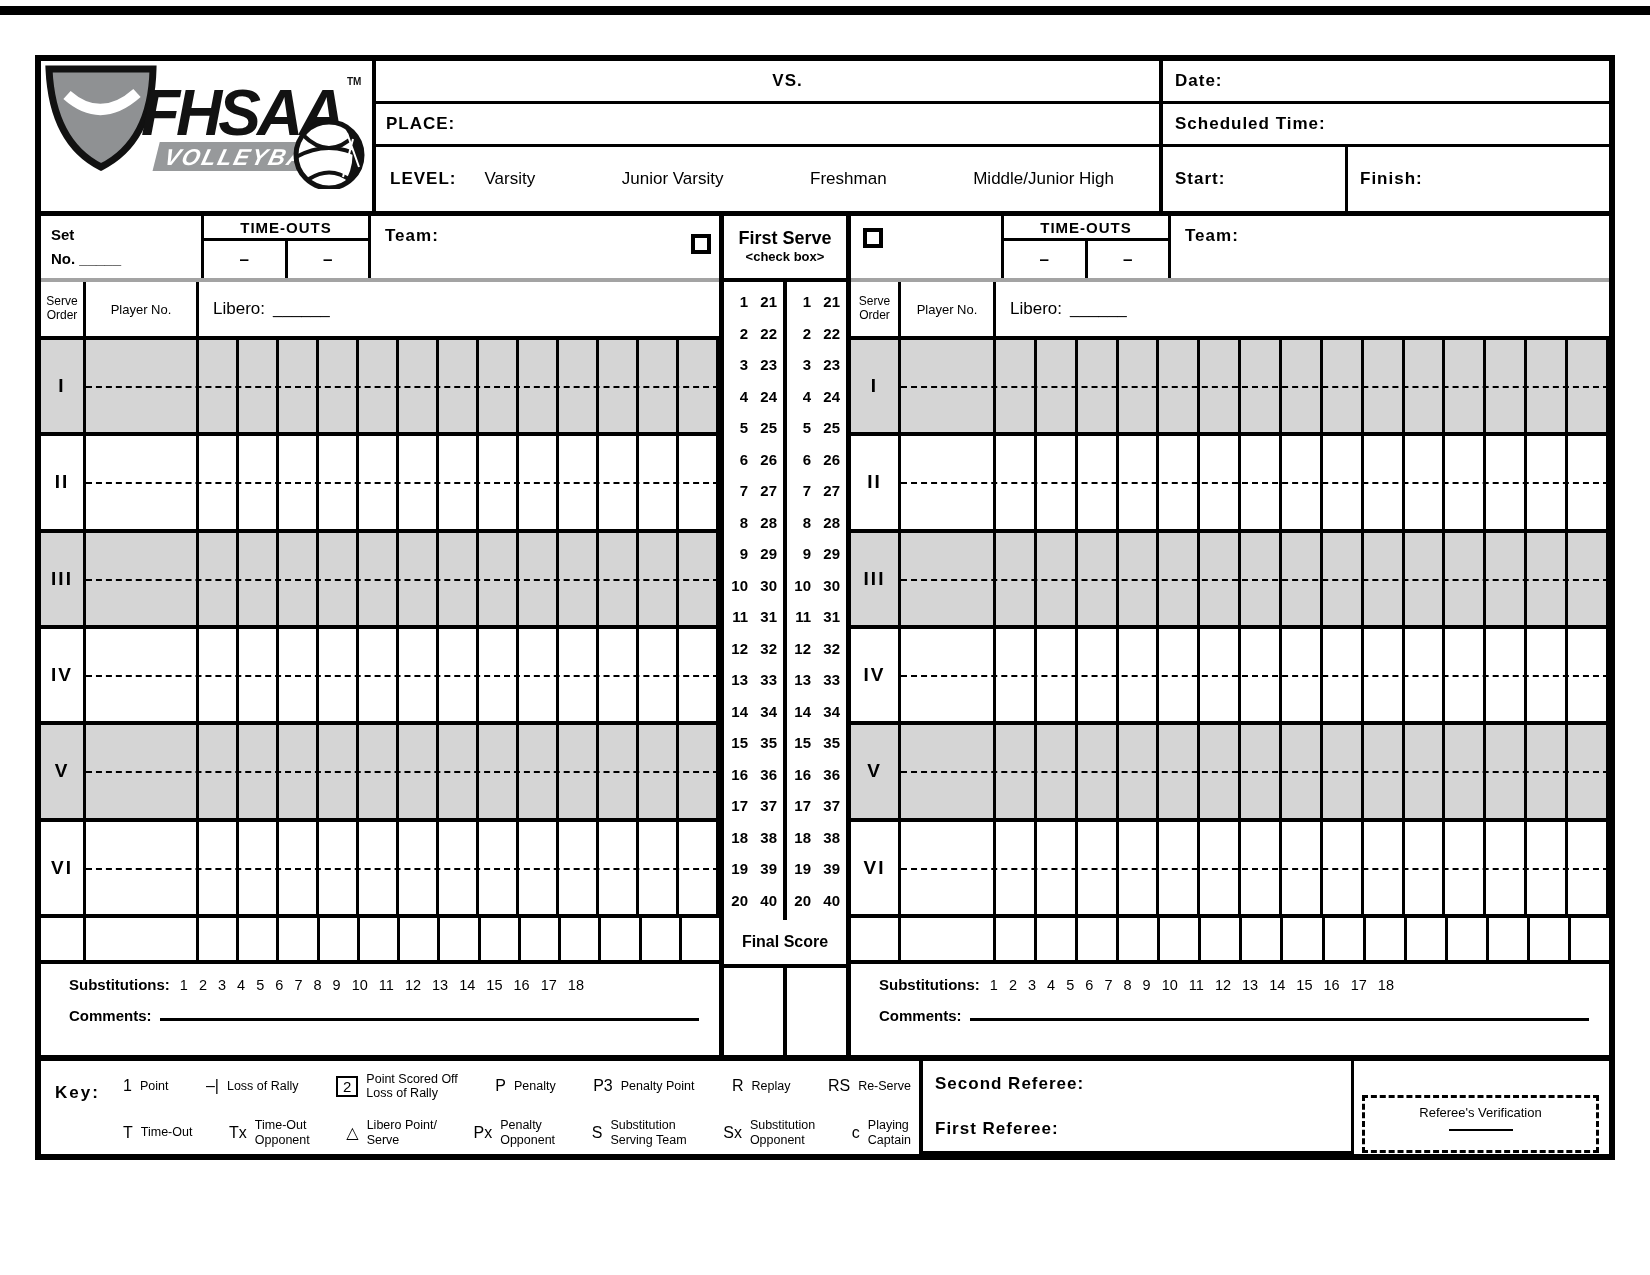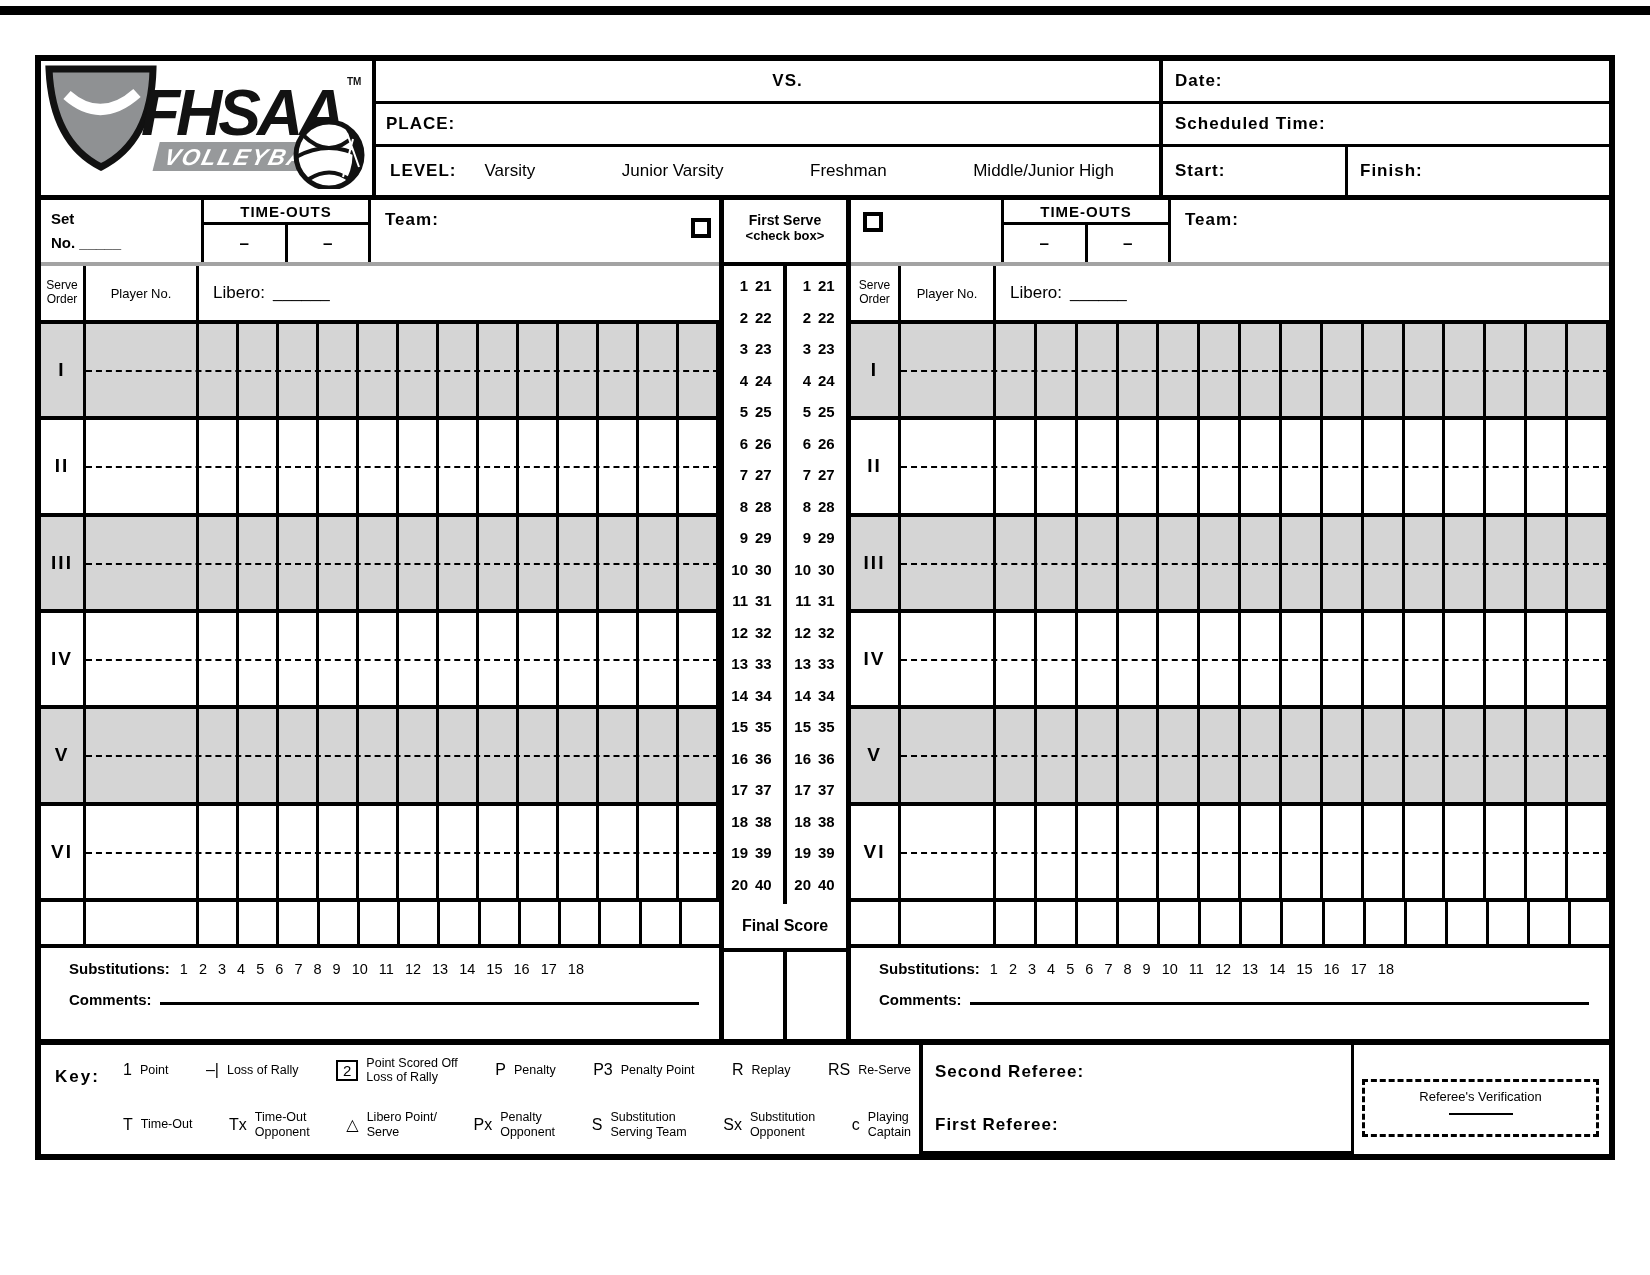--- a/index.html
+++ b/index.html
@@ -13,21 +13,21 @@
     overflow: hidden;
   }
   .topbar { position:absolute; left:0; top:6px; width:100%; height:9px; background:#000; }
 
   .sheet {
     position:absolute; left:35px; top:55px; width:1580px; height:1105px;
     border:6px solid #000; display:flex; flex-direction:column; background:#fff;
   }
 
   
-  .top-header { height:139px; display:flex; border-bottom:5px solid #000; }
+  .top-header { height:155px; display:flex; border-bottom:5px solid #000; }
   .logo-cell { width:335px; border-right:4px solid #000; position:relative; overflow:hidden; }
   .mid-col { flex:1; display:flex; flex-direction:column; }
   .vs-row { height:43px; border-bottom:3px solid #000; display:flex; align-items:center; justify-content:center; font-weight:bold; font-size:18px; letter-spacing:1px;padding-left:40px; }
   .place-row { height:43px; border-bottom:3px solid #000; display:flex; align-items:center; padding-left:10px; gap:10px; }
   .lbl { font-weight:bold; font-size:17px; letter-spacing:1px; }
   .level-row { flex:1; display:flex; align-items:center; padding:0 45px 0 14px; }
   .level-opts { flex:1; display:flex; justify-content:space-between; margin-left:28px; font-size:17px; }
   .right-col { width:450px; border-left:4px solid #000; display:flex; flex-direction:column; }
   .date-row, .sched-row { height:43px; border-bottom:3px solid #000; display:flex; align-items:center; padding-left:12px; }
   .sf-row { flex:1; display:flex; }
@@ -78,28 +78,28 @@
   .subs-area { flex:1; padding:12px 14px 0 28px; }
   .subs-line { display:flex; align-items:baseline; gap:10px; }
   .subs-label { font-weight:bold; font-size:15px; }
   .subs-nums { font-size:14.5px; word-spacing:7px; }
   .comments-line { display:flex; align-items:baseline; gap:8px; margin-top:12px; }
   .comments-label { font-weight:bold; font-size:15px; }
   .uline { flex:1; border-bottom:3px solid #000; height:16px; margin-right:6px; }
 
   
   .fs-header { height:66px; border-bottom:4px solid #000; text-align:center; font-weight:bold; padding-top:12px; }
-  .fs-header .l1 { font-size:14px; display:block; }
+  .fs-header .l1 { font-size:18px; display:block; }
   .fs-header .l2 { font-size:13px; display:block; }
   .num-grid { height:638px; display:flex; }
   .num-col { flex:1; display:flex; flex-direction:column; justify-content:space-around; padding:4px 0; }
   .num-col.first { border-right:4px solid #000; }
   .num-row { display:flex; justify-content:flex-end; gap:7px; padding-right:6px; font-weight:bold; font-size:15px; }
   .num-row .n1 { width:20px; text-align:right; }
-  .num-row .n2 { width:22px; }
+  .num-row .n2 { width:22px; text-align:right; }
   .final-score { height:48px; border-bottom:4px solid #000; display:flex; align-items:center; justify-content:center; font-weight:bold; font-size:16px; }
   .fs-boxes { flex:1; display:flex; }
   .fs-box { flex:1; }
   .fs-box.first { border-right:4px solid #000; }
 
   
   .bottom { flex:1; display:flex; }
   .key-area { width:878px; position:relative; }
   .key-label { position:absolute; left:14px; top:22px; font-weight:bold; font-size:17px; letter-spacing:2px; }
   .key-rows { height:100%; display:flex; flex-direction:column; padding-left:82px; }

